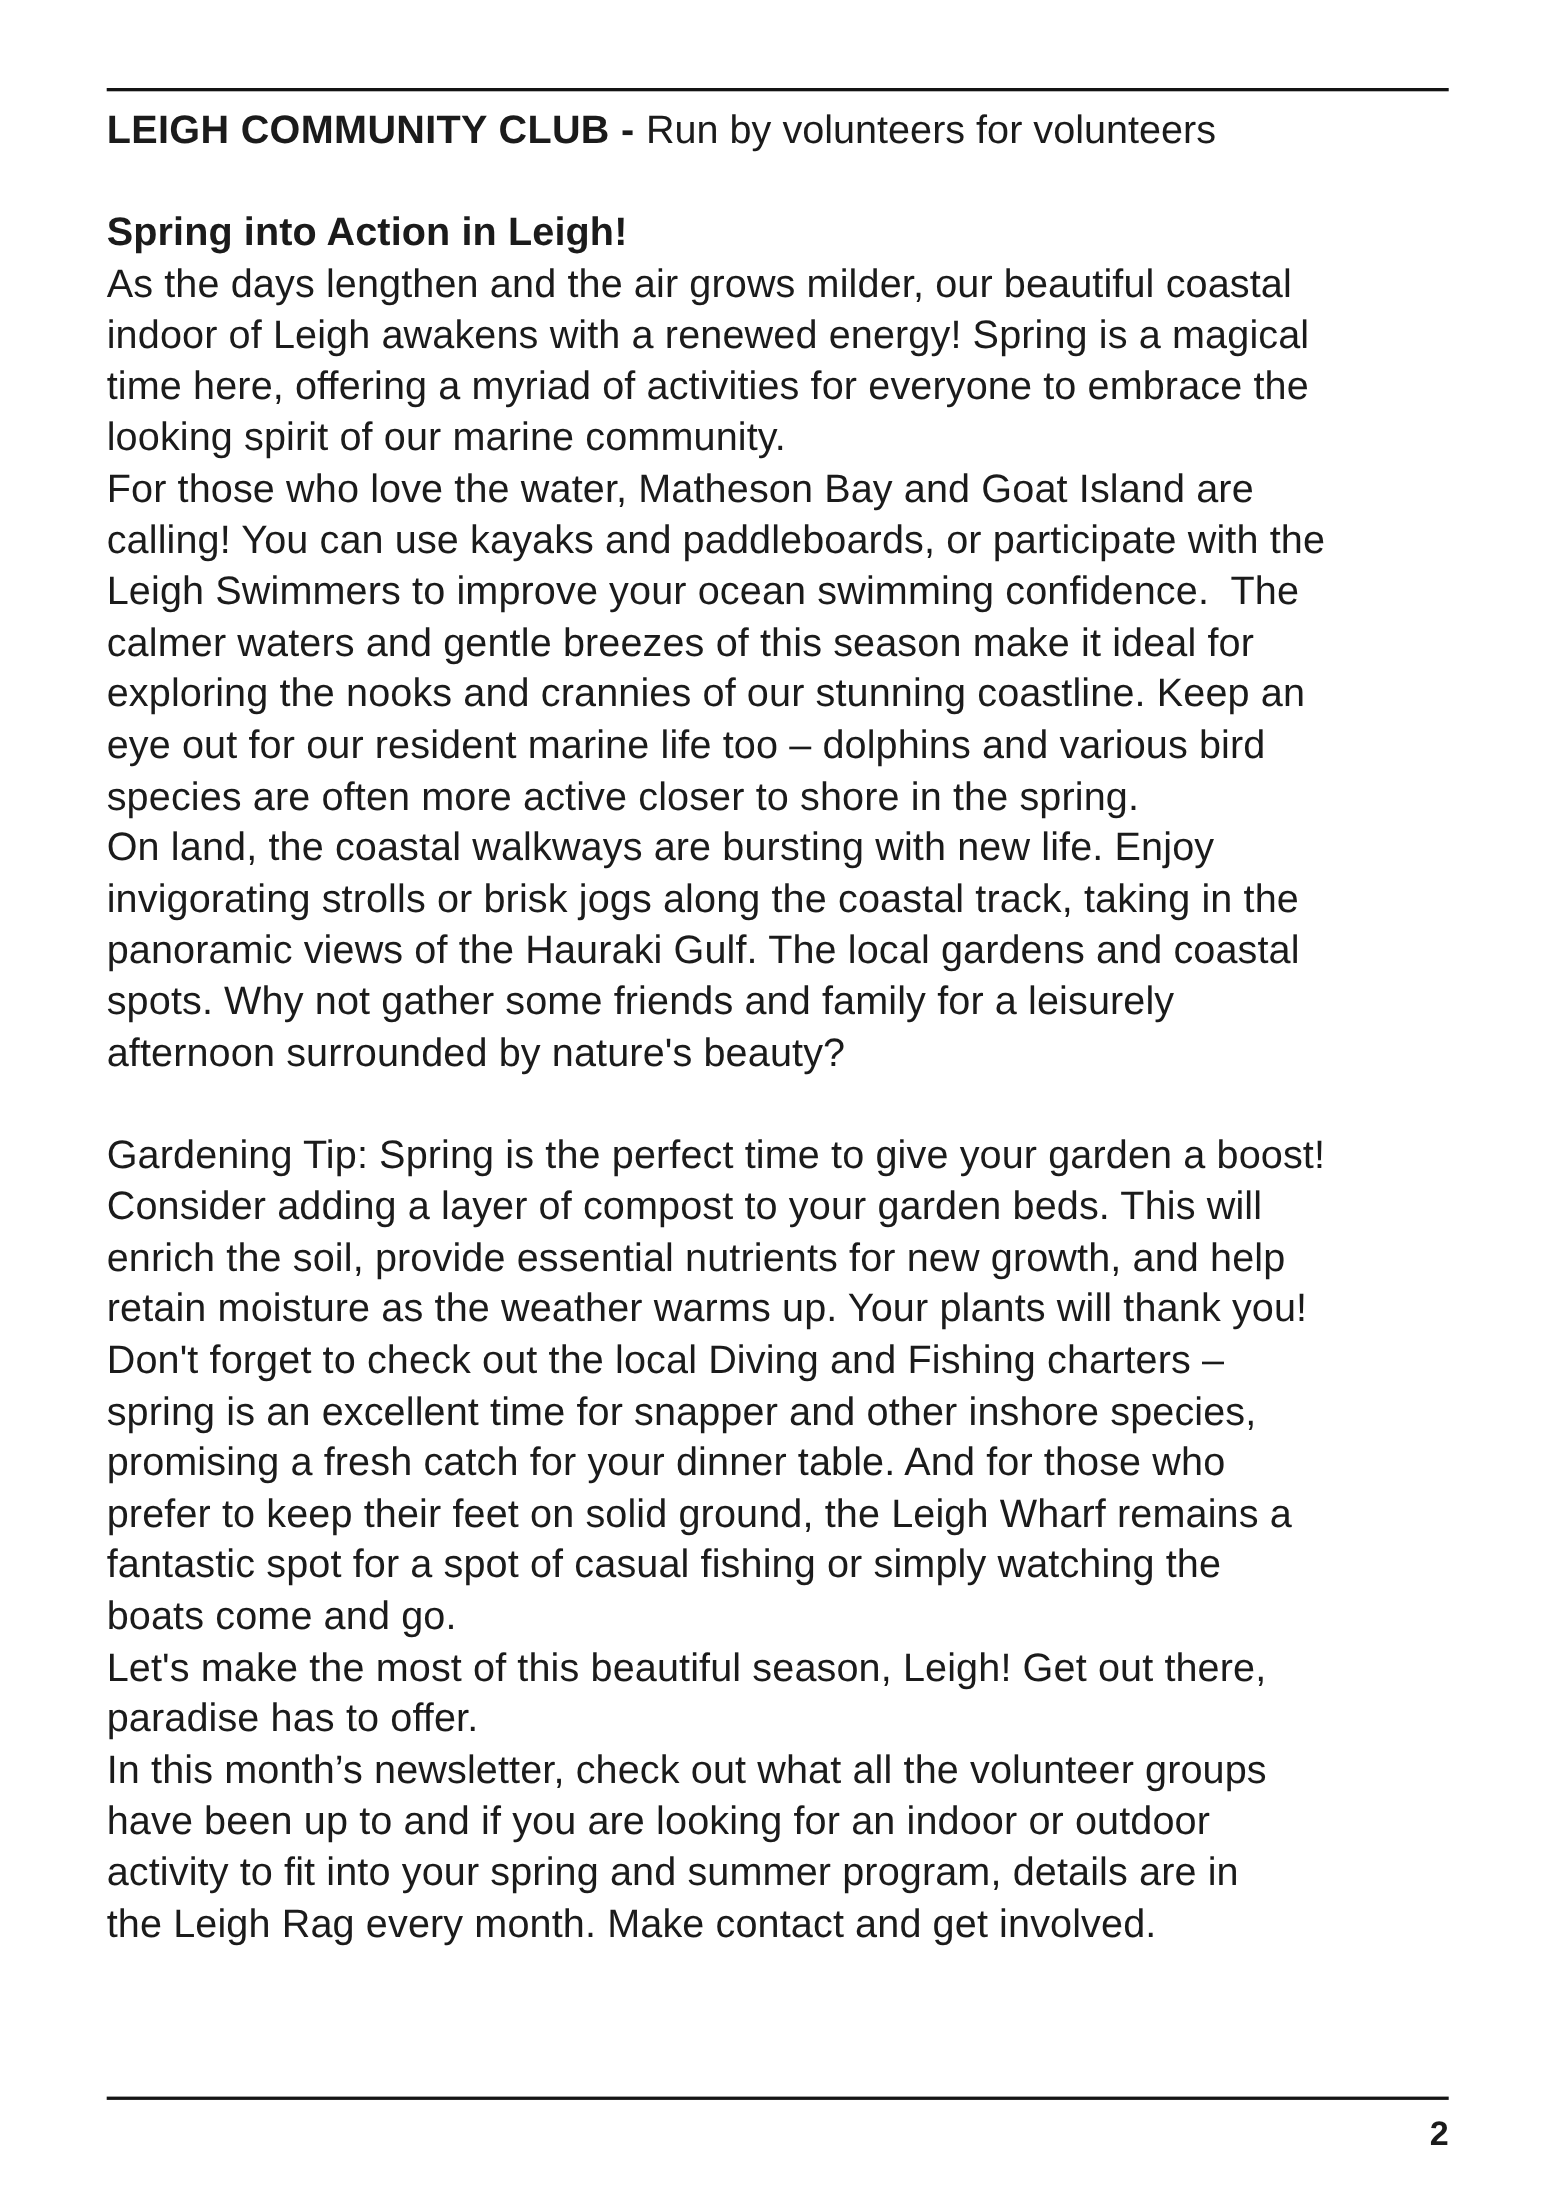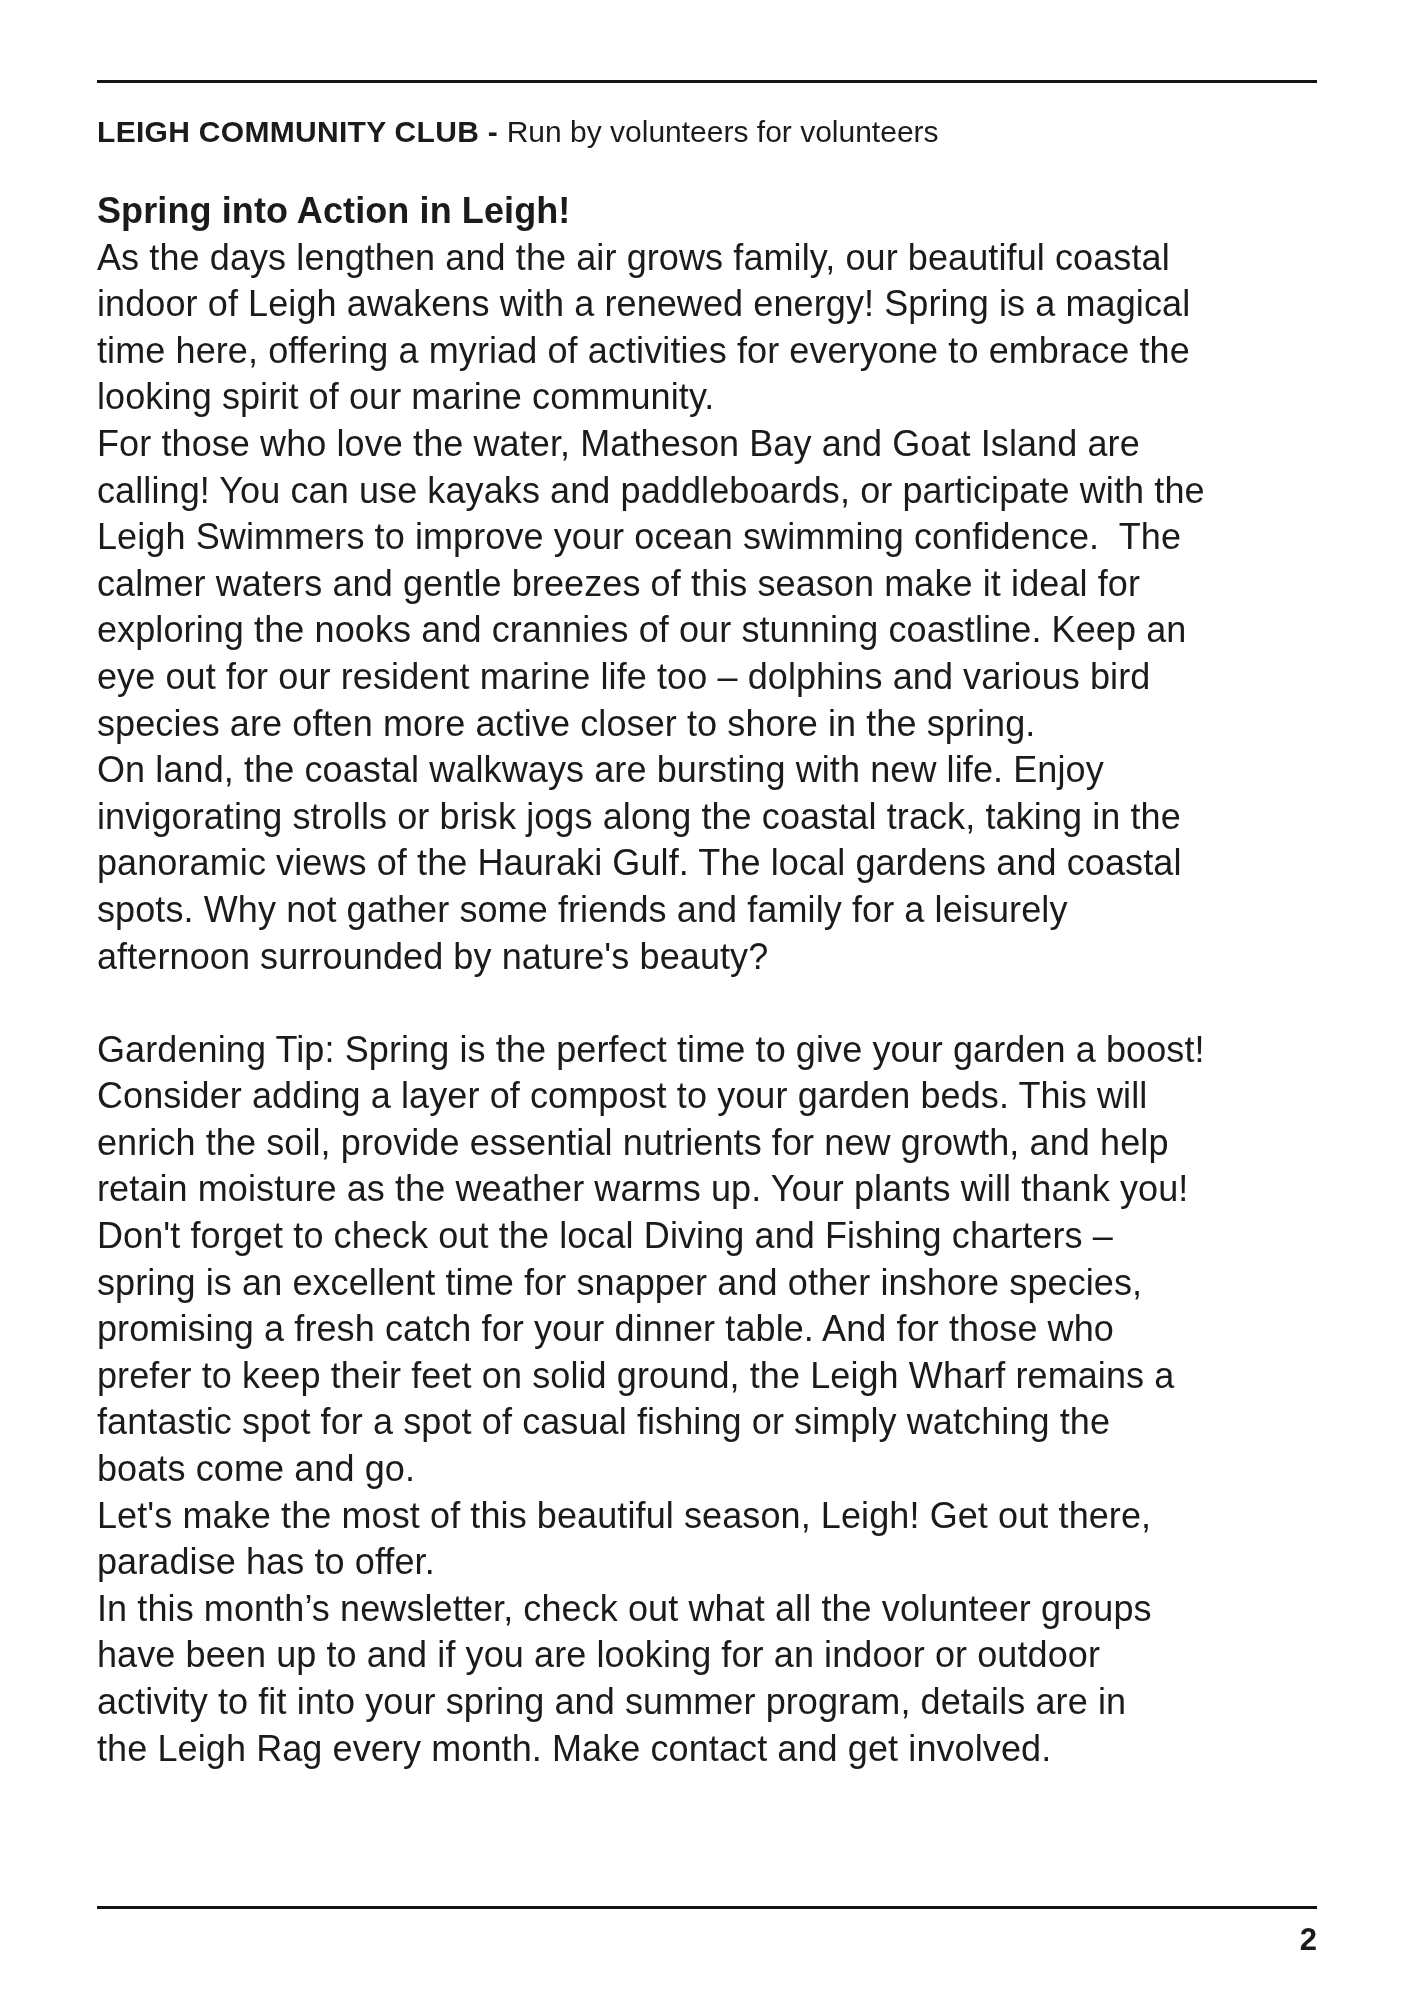--- a/index.html
+++ b/index.html
@@ -24,23 +24,23 @@
     left: 97px;
     width: 1220px;
     height: 3px;
     background: #141414;
   }
   .rule-top { top: 80px; }
   .rule-bottom { top: 1906px; }
   .header-line {
     position: absolute;
     left: 97px;
-    top: 108px;
+    top: 94px;
     width: 1240px;
-    font-size: 30px;
+    font-size: 36px;
     line-height: 47px;
     white-space: pre;
   }
   .club-name {
     font-weight: 700;
     letter-spacing: 0.3px;
   }
   .article {
     position: absolute;
     left: 97px;
@@ -73,21 +73,21 @@
 <div class="page">
 
   <div class="rule rule-top"></div>
 
   <div class="header-line"><span class="club-name">LEIGH COMMUNITY CLUB - </span><span class="tagline">Run by volunteers for volunteers</span></div>
 
   <div class="article">
     <div class="article-title">Spring into Action in Leigh!</div>
     <div id="article-body">
         <div class="paragraph">
-          <div class="line">As the days lengthen and the air grows family, our beautiful coastal</div>
+          <div class="line">As the days lengthen and the air grows milder, our beautiful coastal</div>
           <div class="line">indoor of Leigh awakens with a renewed energy! Spring is a magical</div>
           <div class="line">time here, offering a myriad of activities for everyone to embrace the</div>
           <div class="line">looking spirit of our marine community.</div>
         </div>
         <div class="paragraph">
           <div class="line">For those who love the water, Matheson Bay and Goat Island are</div>
           <div class="line">calling! You can use kayaks and paddleboards, or participate with the</div>
           <div class="line">Leigh Swimmers to improve your ocean swimming confidence.  The</div>
           <div class="line">calmer waters and gentle breezes of this season make it ideal for</div>
           <div class="line">exploring the nooks and crannies of our stunning coastline. Keep an</div>

